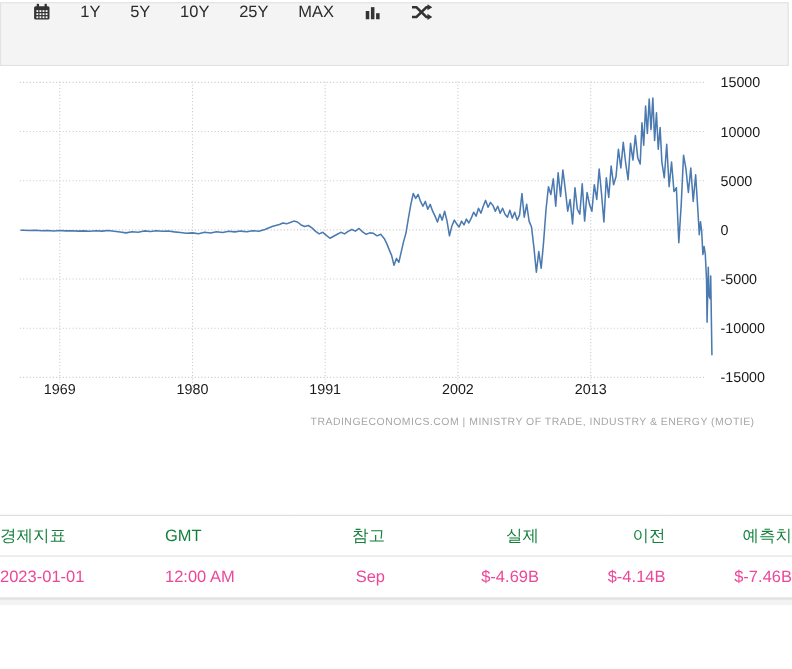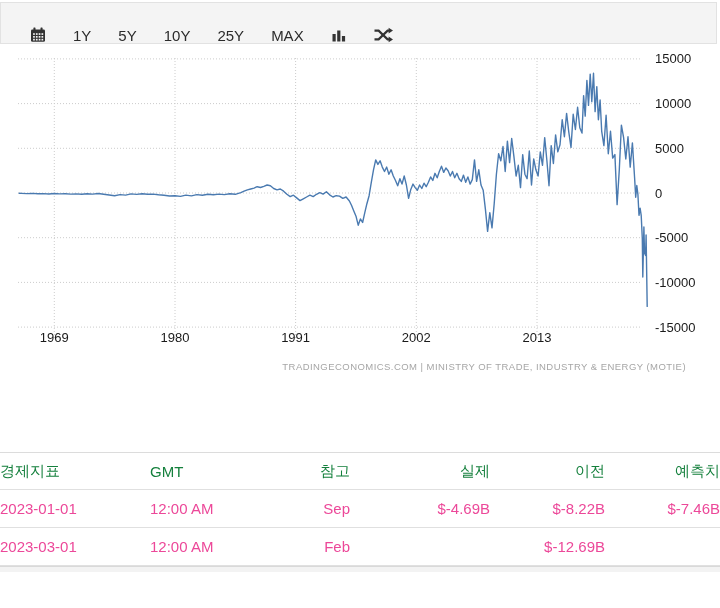--- a/index.html
+++ b/index.html
@@ -4,23 +4,23 @@
 <style>
   html,body{margin:0;padding:0;}
   body{
     width:720px;height:608px;overflow:hidden;background:#fff;
     font-family:"Liberation Sans","DejaVu Sans",sans-serif;
     -webkit-font-smoothing:antialiased;
   }
   
   .toolbar{
     box-sizing:border-box;
-    height:42px;margin:2px 3px 0 0;
+    height:58px;margin:2px 3px 0 0;
     background:#f4f4f4;border:1px solid #e2e2e2;
-    display:flex;align-items:flex-end;
+    display:flex;align-items:flex-start;
     padding-left:29px;gap:27px;
   }
   .tb-btn{
     background:none;border:none;padding:0;margin:0;
     font-family:inherit;font-size:15px;color:#2b2b2b;
     cursor:pointer;display:flex;align-items:center;line-height:1;
   }
   .tb-btn svg{display:block;}
   
   .chart-area{position:relative;width:624px;height:330px;background:#fff;}
@@ -153,27 +153,19 @@
         <th class="ac">이전</th>
         <th class="ac">예측치</th>
       </tr>
     </thead>
   <tbody id="cal-body">
       <tr>
         <td class="al pad1">2023-01-01</td>
         <td class="al">12:00 AM</td>
         <td class="ac">Sep</td>
         <td class="ac">$-4.69B</td>
-        <td class="ac">$-8.22B</td>
+        <td class="ac">$-4.14B</td>
         <td class="ac">$-7.46B</td>
-      </tr>
-      <tr>
-        <td class="al pad1">2023-03-01</td>
-        <td class="al">12:00 AM</td>
-        <td class="ac">Feb</td>
-        <td class="ac"></td>
-        <td class="ac">$-12.69B</td>
-        <td class="ac"></td>
       </tr>
     </tbody>
 </table>
 
 <div class="bottom-strip"></div>
 
 </body></html>

